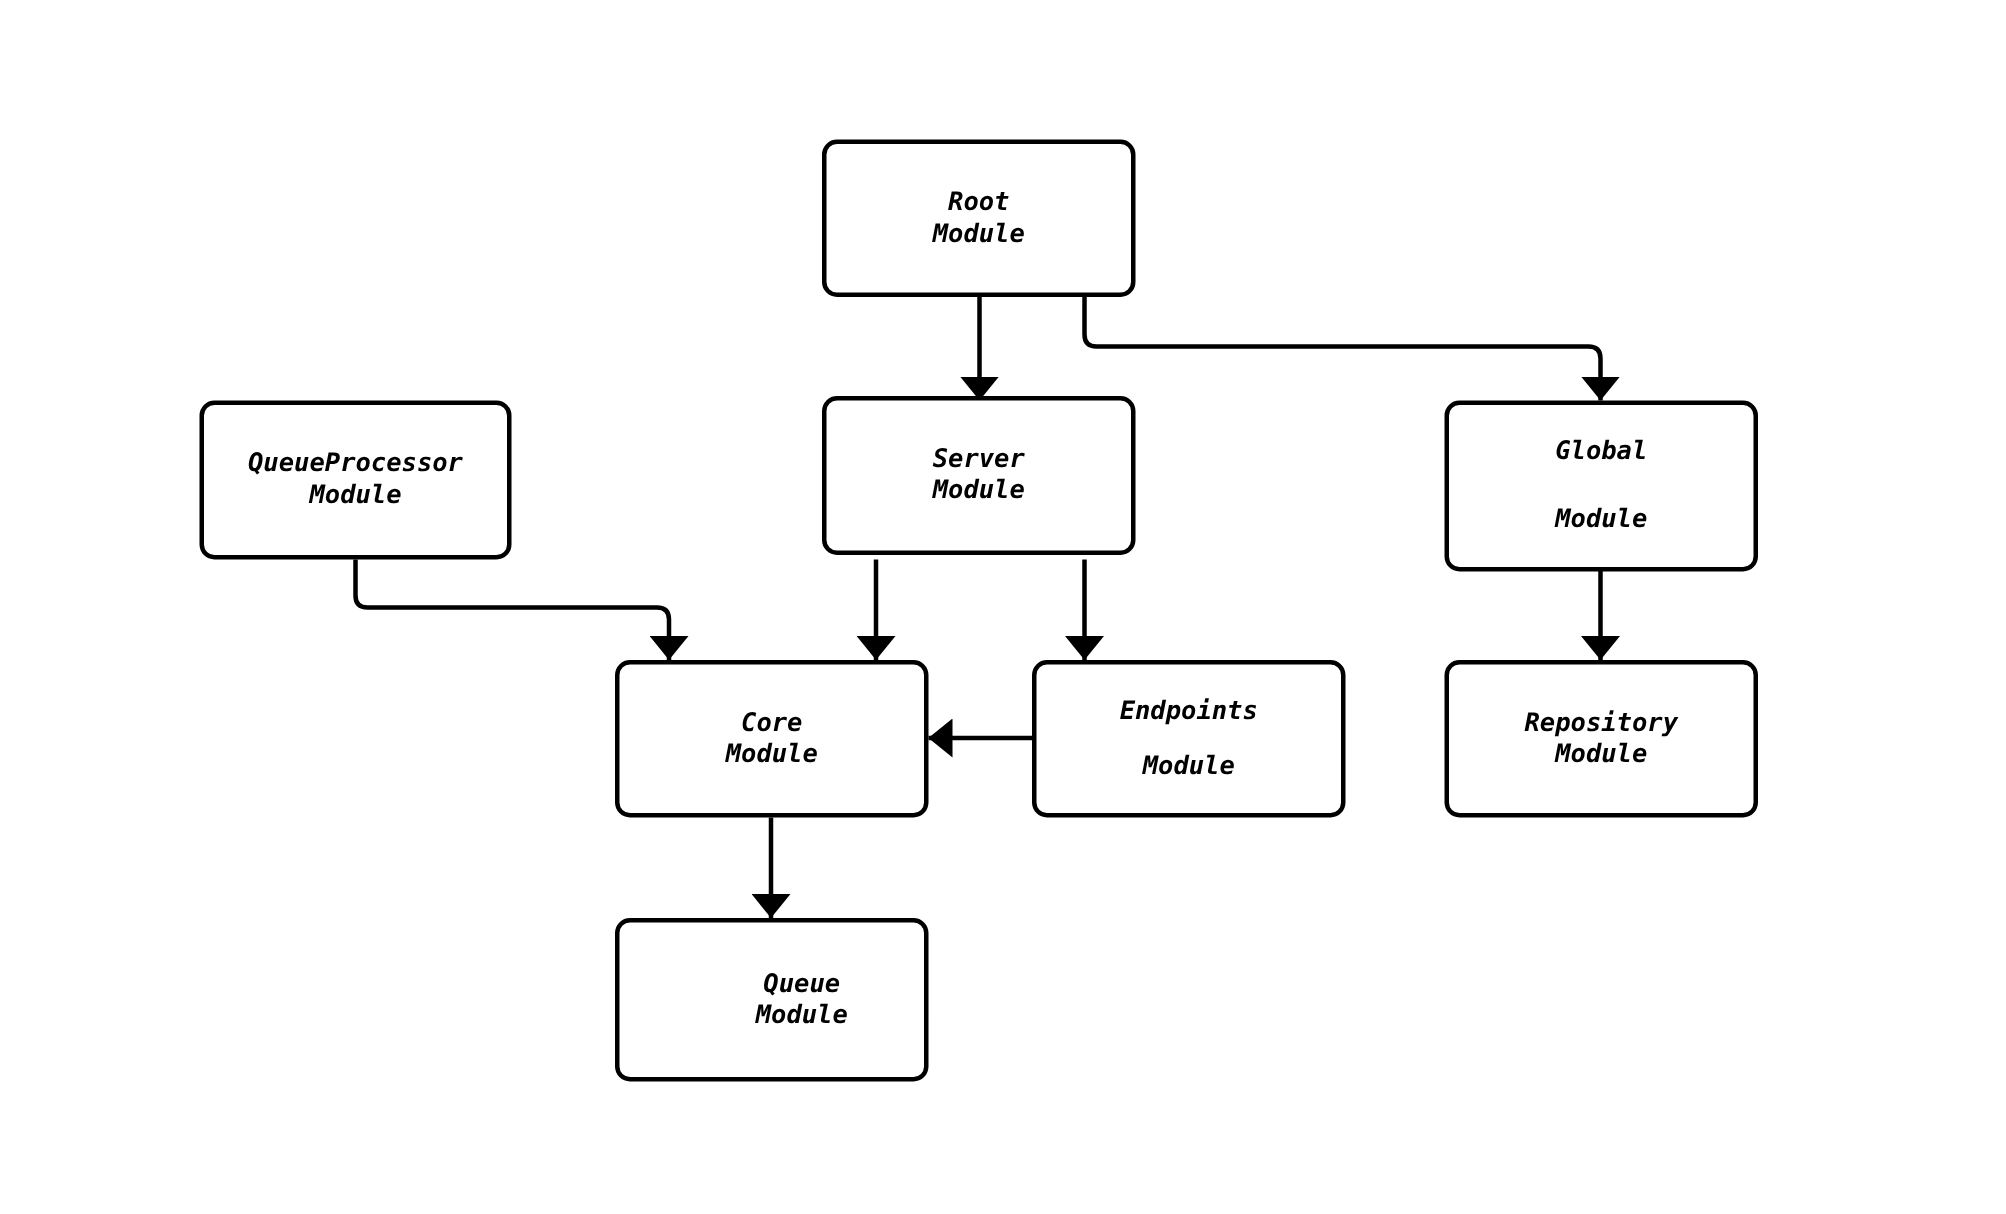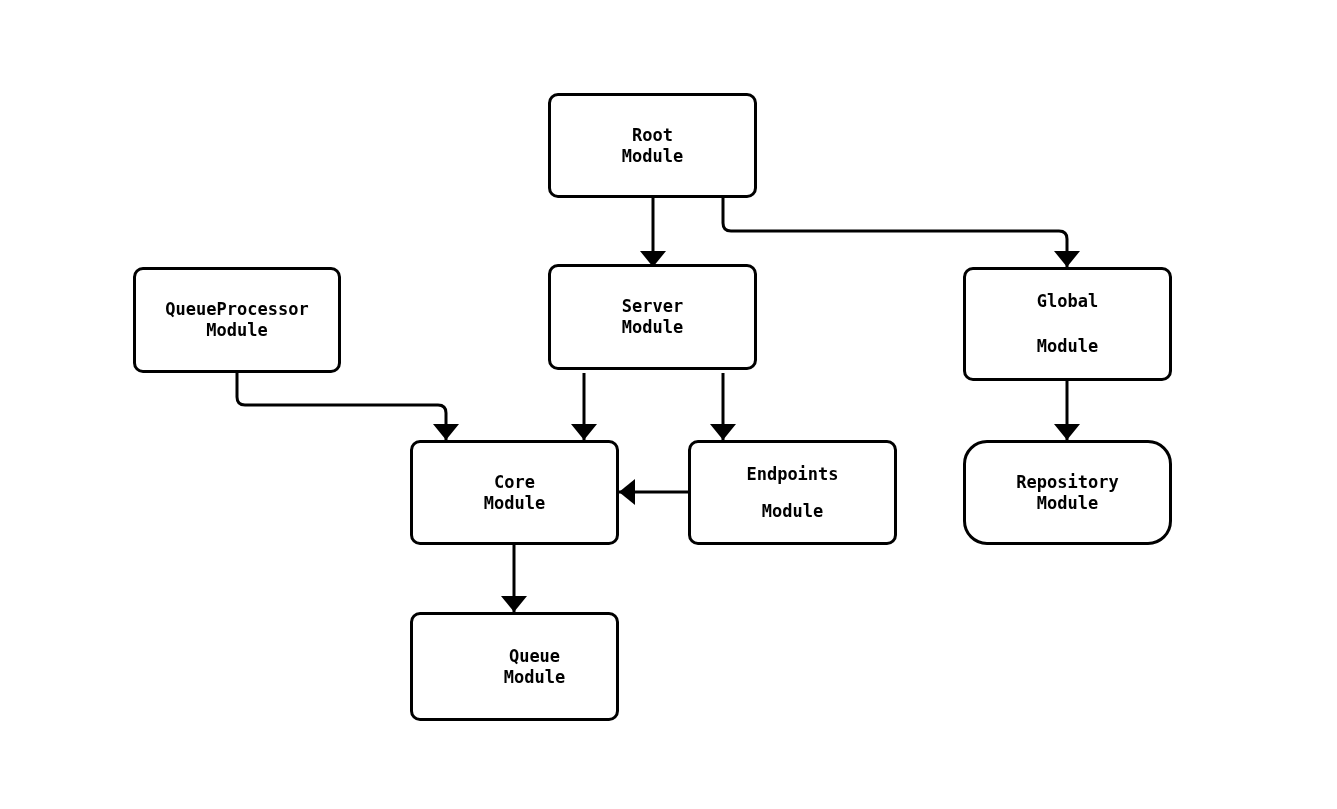--- a/index.html
+++ b/index.html
@@ -25,20 +25,21 @@
   .node {
     position: absolute;
     border: 3px solid var(--ink, #000000);
     border-radius: 10px;
     background: var(--node-fill, #ffffff);
     display: flex;
     flex-direction: column;
     align-items: center;
     justify-content: center;
     text-align: left;
+    font-style: italic;
   }
   .node-label-line {
     display: block;
     font-weight: bold;
     font-size: 17px;
     line-height: 21px;
     color: var(--ink, #000000);
     white-space: nowrap;
   }
 </style>
@@ -88,21 +89,21 @@
   <div class="node" style="left: 410px; top: 440px; width: 209px; height: 105px;">
     <span class="node-label-line">Core</span>
     <span class="node-label-line">Module</span>
   </div>
 
   <div class="node" style="left: 688px; top: 440px; width: 209px; height: 105px; gap: 16px;">
     <span class="node-label-line">Endpoints</span>
     <span class="node-label-line">Module</span>
   </div>
 
-  <div class="node" style="left: 963px; top: 440px; width: 209px; height: 105px; border-radius: 24px;">
+  <div class="node" style="left: 963px; top: 440px; width: 209px; height: 105px;">
     <span class="node-label-line">Repository</span>
     <span class="node-label-line">Module</span>
   </div>
 
   <div class="node" style="left: 410px; top: 612px; width: 209px; height: 109px; padding-left: 40px;">
     <span class="node-label-line">Queue</span>
     <span class="node-label-line">Module</span>
   </div>
 
 </div>

